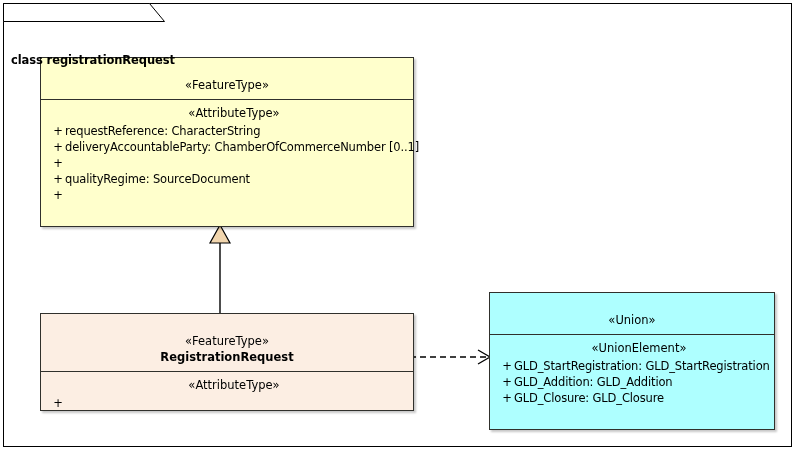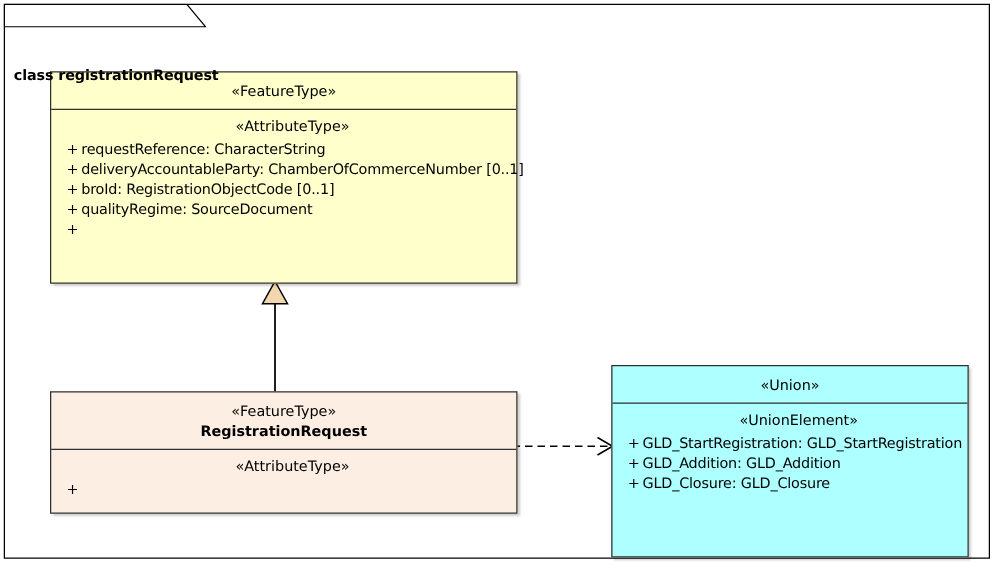--- a/index.html
+++ b/index.html
@@ -56,21 +56,21 @@
 
   
   .uml-class {
     position: absolute;
     box-sizing: border-box;
     border: 1px solid #30302c;
     box-shadow: 2px 2px 2px rgba(0,0,0,0.22);
   }
   .uml-header {
     text-align: center;
-    padding: 8px 4px 6px 4px;
+    padding: 20px 4px 6px 4px;
     box-sizing: border-box;
   }
   .uml-stereotype {
     font-size: 11.5px;
     color: #000000;
     line-height: 15px;
     white-space: nowrap;
   }
   .uml-classname {
     font-size: 11.5px;
@@ -130,21 +130,21 @@
     left: 40px;
     top: 313px;
     width: 374px;
     height: 98px;
     background: #fceee3;
   }
   #class-source-document {
     left: 489px;
     top: 292px;
     width: 286px;
-    height: 154px;
+    height: 138px;
     background: #aeffff;
   }
 
   
   #generalization-connector {
     position: absolute;
     left: 205px;
     top: 224px;
     width: 30px;
     height: 92px;
@@ -191,21 +191,20 @@
     <div class="attr-row">
       <span class="attr-vis">+</span>
       <span class="attr-text">requestReference: CharacterString</span>
     </div>
     <div class="attr-row">
       <span class="attr-vis">+</span>
       <span class="attr-text">deliveryAccountableParty: ChamberOfCommerceNumber [0..1]</span>
     </div>
     <div class="attr-row">
       <span class="attr-vis">+</span>
-      <span class="attr-text">broId: RegistrationObjectCode [0..1]</span>
     </div>
     <div class="attr-row">
       <span class="attr-vis">+</span>
       <span class="attr-text">qualityRegime: SourceDocument</span>
     </div>
     <div class="attr-row">
       <span class="attr-vis">+</span>
     </div>
   </div>
 </div>

